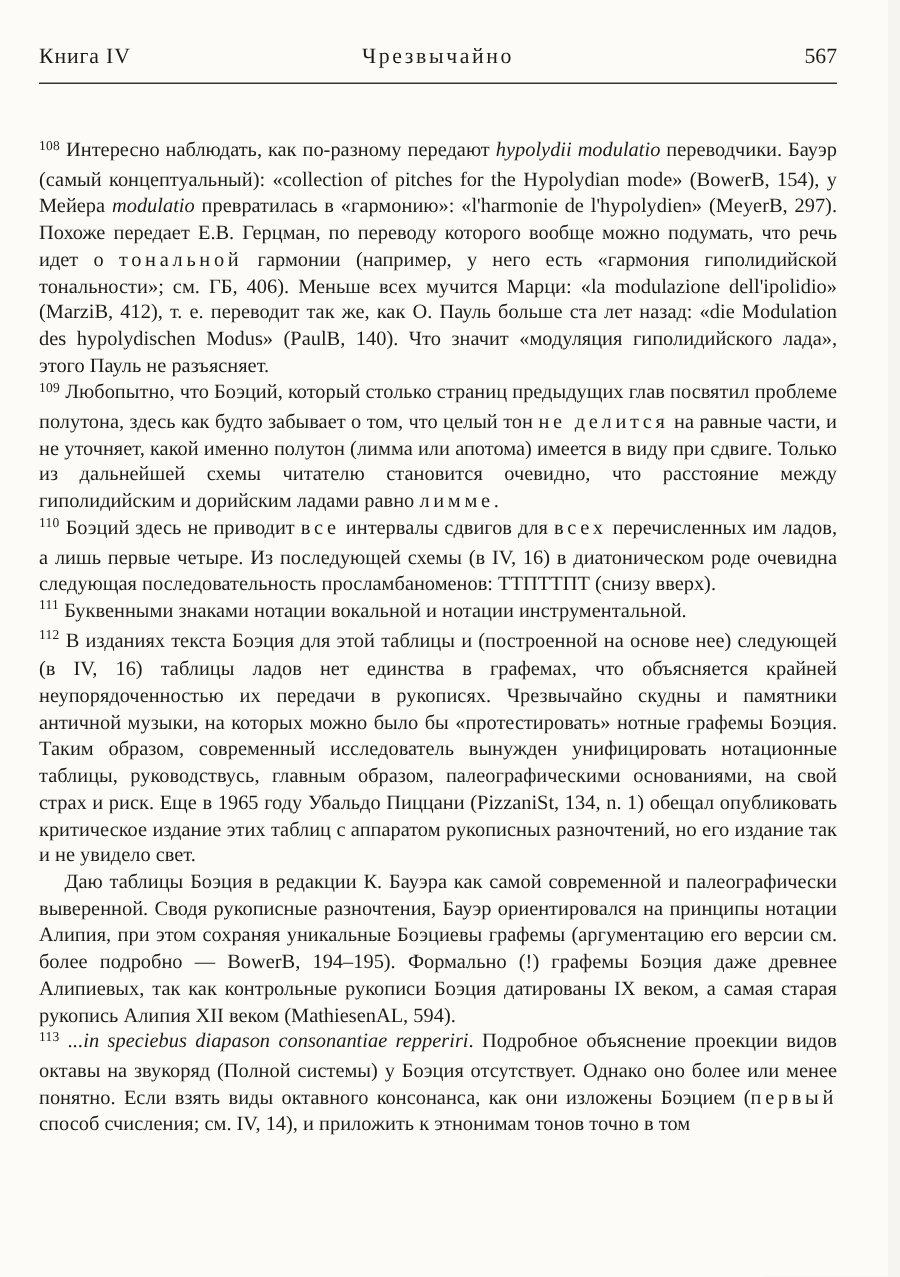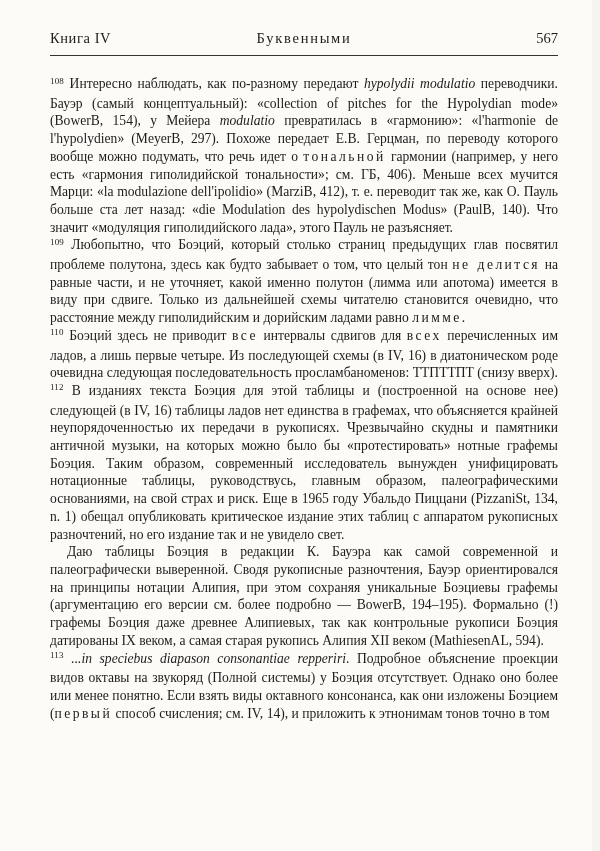--- a/index.html
+++ b/index.html
@@ -9,38 +9,38 @@
     background: #f5f4f0;
     font-family: "Liberation Serif", "DejaVu Serif", serif;
   }
 
   .page {
     position: relative;
     width: 592px;
     height: 851px;
     background: #fcfbf8;
     color: #1d1c1a;
-    padding: 30px 34px 0 50px;
+    padding: 30px 34px 0 26px;
     overflow: hidden;
   }
 
   .running-head {
     display: grid;
     grid-template-columns: 1fr auto 1fr;
     align-items: baseline;
     font-size: 14.5px;
     padding-bottom: 8px;
     border-bottom: 1.6px solid #36342f;
   }
   .running-head .book   { justify-self: start; letter-spacing: 0.04em; }
   .running-head .title  { justify-self: center; letter-spacing: 0.12em; }
   .running-head .pageno { justify-self: end; }
 
   .commentary {
-    margin-top: 19px;
+    margin-top: 35px;
     font-size: 13.6px;
     line-height: 17.7px;
     text-align: justify;
     text-justify: inter-word;
   }
 
   p.para { margin: 0; }
   p.para.indent { text-indent: 17px; }
 
   .run        { font-style: normal; }
@@ -53,26 +53,27 @@
     letter-spacing: 0.02em;
   }
 </style>
 </head>
 <body>
 
 <div class="page">
 
   <div class="running-head">
     <span class="book">Книга IV</span>
-    <span class="title">Буквенными</span>
+    <span class="title">Чрезвычайно</span>
     <span class="pageno">567</span>
   </div>
 
   <div class="commentary">
       <p class="para"><span class="run sup">108</span><span class="run"> Интересно наблюдать, как по-разному передают </span><span class="run italic">hypolydii modulatio</span><span class="run"> переводчики. Бауэр (самый концептуальный): «collection of pitches for the Hypolydian mode» (BowerB, 154), у Мейера </span><span class="run italic">modulatio</span><span class="run"> превратилась в «гармонию»: «l'harmonie de l'hypolydien» (MeyerB, 297). Похоже передает Е.В. Герцман, по переводу которого вообще можно подумать, что речь идет о </span><span class="run spaced">тональной</span><span class="run"> гармонии (например, у него есть «гармония гиполидийской тональности»; см. ГБ, 406). Меньше всех мучится Марци: «la modulazione dell'ipolidio» (MarziB, 412), т. е. переводит так же, как О. Пауль больше ста лет назад: «die Modulation des hypolydischen Modus» (PaulB, 140). Что значит «модуляция гиполидийского лада», этого Пауль не разъясняет.</span></p>
       <p class="para"><span class="run sup">109</span><span class="run"> Любопытно, что Боэций, который столько страниц предыдущих глав посвятил проблеме полутона, здесь как будто забывает о том, что целый тон </span><span class="run spaced">не делится</span><span class="run"> на равные части, и не уточняет, какой именно полутон (лимма или апотома) имеется в виду при сдвиге. Только из дальнейшей схемы читателю становится очевидно, что расстояние между гиполидийским и дорийским ладами равно </span><span class="run spaced">лимме</span><span class="run">.</span></p>
       <p class="para"><span class="run sup">110</span><span class="run"> Боэций здесь не приводит </span><span class="run spaced">все</span><span class="run"> интервалы сдвигов для </span><span class="run spaced">всех</span><span class="run"> перечисленных им ладов, а лишь первые четыре. Из последующей схемы (в IV, 16) в диатоническом роде очевидна следующая последовательность просламбаноменов: ТТПТТПТ (снизу вверх).</span></p>
+      <p class="para"><span class="run sup">111</span><span class="run"> Буквенными знаками нотации вокальной и нотации инструментальной.</span></p>
       <p class="para"><span class="run sup">112</span><span class="run"> В изданиях текста Боэция для этой таблицы и (построенной на основе нее) следующей (в IV, 16) таблицы ладов нет единства в графемах, что объясняется крайней неупорядоченностью их передачи в рукописях. Чрезвычайно скудны и памятники античной музыки, на которых можно было бы «протестировать» нотные графемы Боэция. Таким образом, современный исследователь вынужден унифицировать нотационные таблицы, руководствусь, главным образом, палеографическими основаниями, на свой страх и риск. Еще в 1965 году Убальдо Пиццани (PizzaniSt, 134, n. 1) обещал опубликовать критическое издание этих таблиц с аппаратом рукописных разночтений, но его издание так и не увидело свет.</span></p>
       <p class="para indent"><span class="run">Даю таблицы Боэция в редакции К. Бауэра как самой современной и палеографически выверенной. Сводя рукописные разночтения, Бауэр ориентировался на принципы нотации Алипия, при этом сохраняя уникальные Боэциевы графемы (аргументацию его версии см. более подробно — BowerB, 194–195). Формально (!) графемы Боэция даже древнее Алипиевых, так как контрольные рукописи Боэция датированы IX веком, а самая старая рукопись Алипия XII веком (MathiesenAL, 594).</span></p>
       <p class="para"><span class="run sup">113</span><span class="run"> </span><span class="run italic">...in speciebus diapason consonantiae repperiri</span><span class="run">. Подробное объяснение проекции видов октавы на звукоряд (Полной системы) у Боэция отсутствует. Однако оно более или менее понятно. Если взять виды октавного консонанса, как они изложены Боэцием (</span><span class="run spaced">первый</span><span class="run"> способ счисления; см. IV, 14), и приложить к этнонимам тонов точно в том</span></p>
     </div>
 
 </div>
 
 </body></html>

